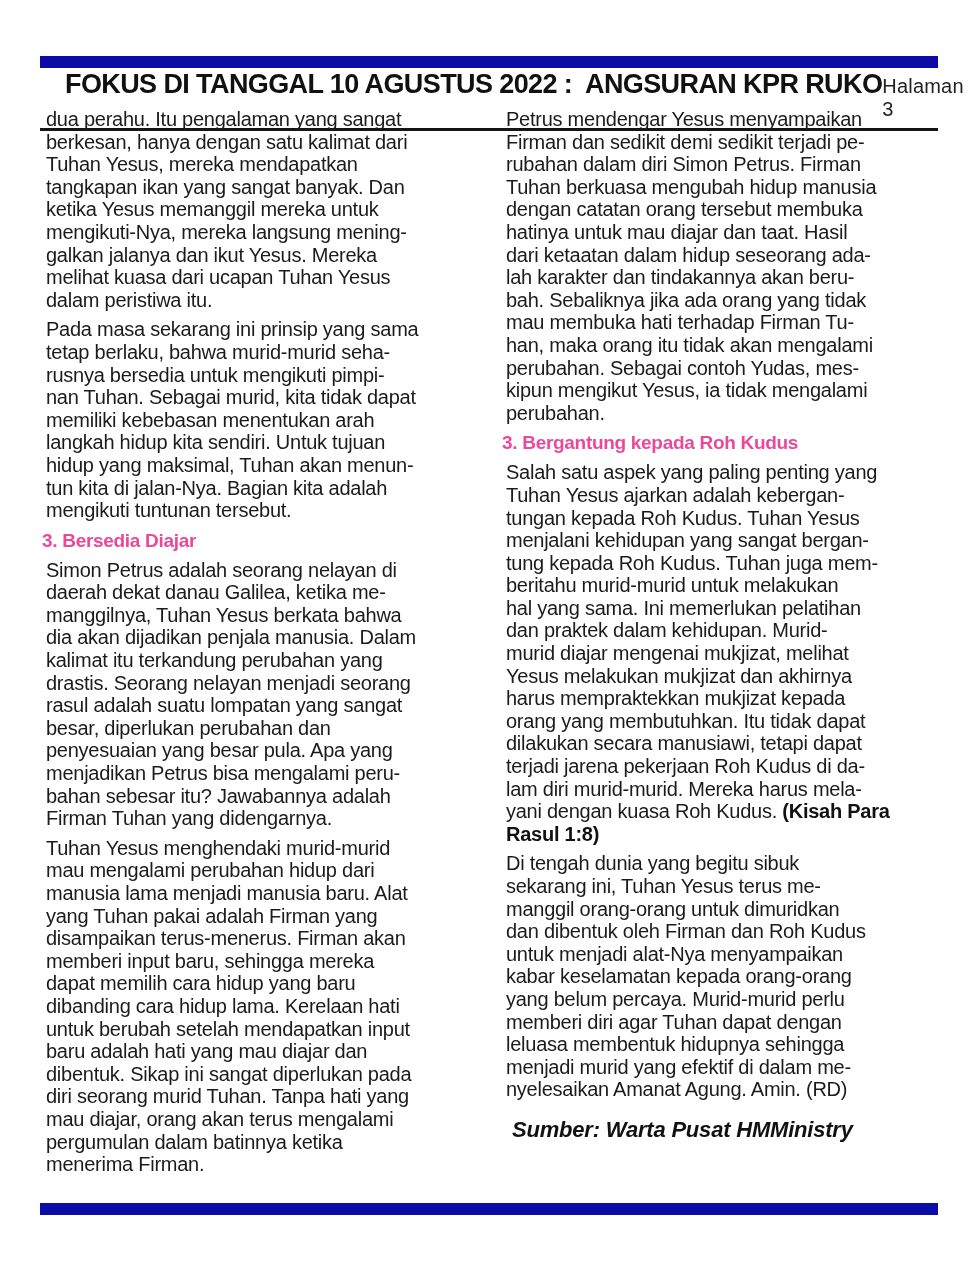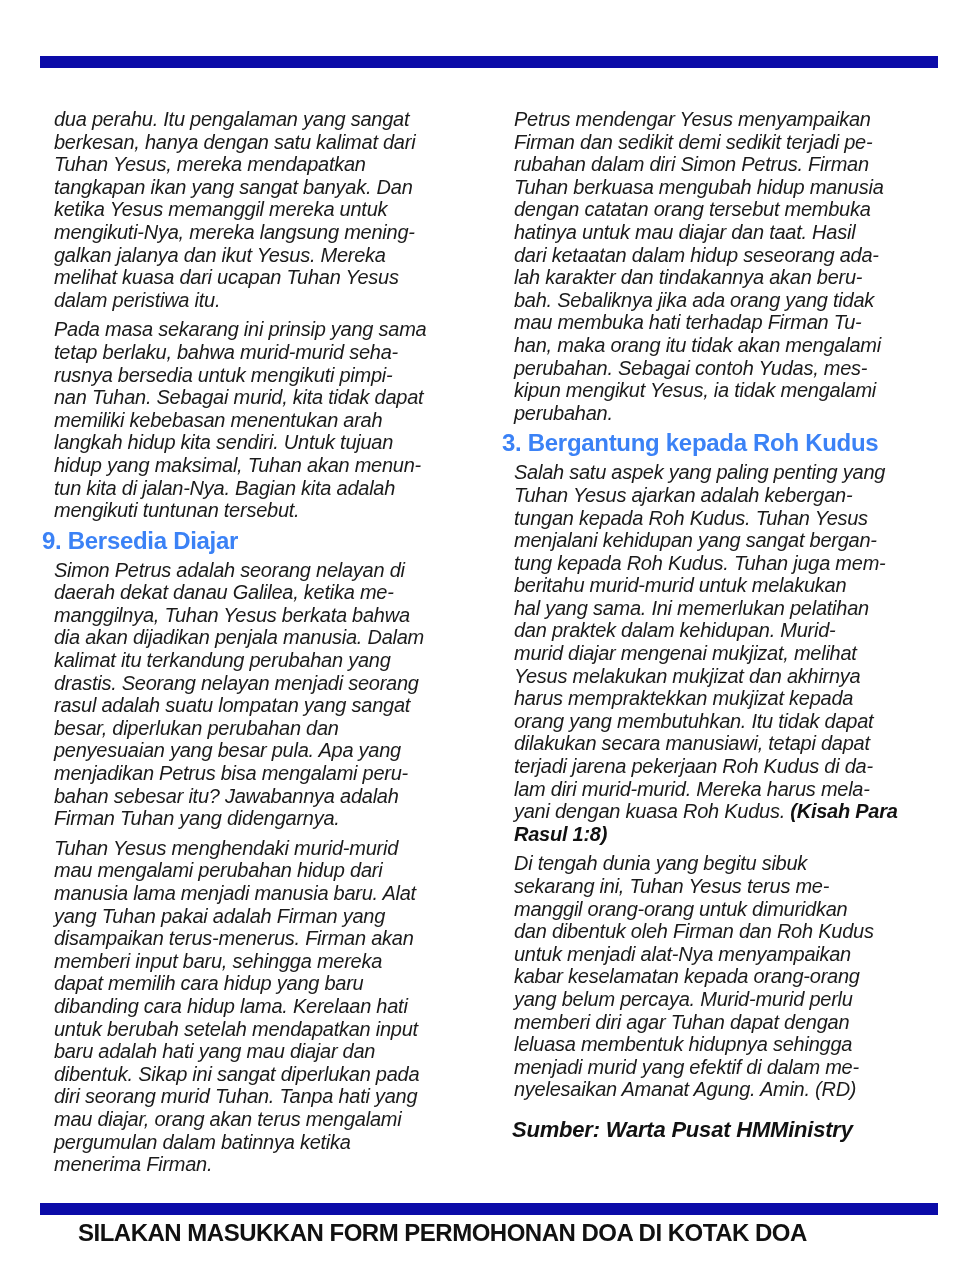--- a/index.html
+++ b/index.html
@@ -27,25 +27,25 @@
   .header-page{
     font-size:20px;color:#222;letter-spacing:0.2px;
   }
   .columns{
     position:absolute;left:42px;top:108px;width:897px;
     display:flex;gap:23px;
   }
   .col{width:437px;}
   .body-text{
     font-size:20px;line-height:22.6px;letter-spacing:-0.25px;
-    white-space:pre-line;margin:0 0 7px 12px;color:#1b1b1b;font-style:italic;
+    white-space:pre-line;margin:0 0 7px 4px;color:#1b1b1b;
   }
   .section-heading{
-    font-size:24px;line-height:24px;font-weight:bold;letter-spacing:-0.3px;
-    margin:7px 0 6px 0;color:#3b82f6;
+    font-size:19px;line-height:24px;font-weight:bold;letter-spacing:-0.3px;
+    margin:7px 0 6px 0;color:#ec4899;
   }
   .bold-ref{font-weight:bold;color:#111;}
   .source-line{
     font-size:22px;font-weight:bold;font-style:italic;letter-spacing:-0.2px;
     margin:16px 0 0 10px;color:#111;
   }
   .bottombar{
     position:absolute;left:40px;top:1203px;width:898px;height:12px;
   }
   .footer-notice{
@@ -54,20 +54,24 @@
     padding-left:38px;color:#111;
   }
 </style>
 </head>
 <body>
 
 <div class="page">
 
   <div class="topbar" style="background: rgb(11, 11, 168);"></div>
 
+  <div class="header-row">
+    <span class="header-title">FOKUS DI TANGGAL 10 AGUSTUS 2022 :  ANGSURAN KPR RUKO</span>
+    <span class="header-page">Halaman 3</span>
+  </div>
 
   <div class="columns">
 
     <div class="col">
       <p class="body-text">dua perahu. Itu pengalaman yang sangat
 berkesan, hanya dengan satu kalimat dari
 Tuhan Yesus, mereka mendapatkan
 tangkapan ikan yang sangat banyak. Dan
 ketika Yesus memanggil mereka untuk
 mengikuti-Nya, mereka langsung mening-
@@ -76,21 +80,21 @@
 dalam peristiwa itu.</p>
       <p class="body-text">Pada masa sekarang ini prinsip yang sama
 tetap berlaku, bahwa murid-murid seha-
 rusnya bersedia untuk mengikuti pimpi-
 nan Tuhan. Sebagai murid, kita tidak dapat
 memiliki kebebasan menentukan arah
 langkah hidup kita sendiri. Untuk tujuan
 hidup yang maksimal, Tuhan akan menun-
 tun kita di jalan-Nya. Bagian kita adalah
 mengikuti tuntunan tersebut.</p>
-      <h2 class="section-heading">9. Bersedia Diajar</h2>
+      <h2 class="section-heading">3. Bersedia Diajar</h2>
       <p class="body-text">Simon Petrus adalah seorang nelayan di
 daerah dekat danau Galilea, ketika me-
 manggilnya, Tuhan Yesus berkata bahwa
 dia akan dijadikan penjala manusia. Dalam
 kalimat itu terkandung perubahan yang
 drastis. Seorang nelayan menjadi seorang
 rasul adalah suatu lompatan yang sangat
 besar, diperlukan perubahan dan
 penyesuaian yang besar pula. Apa yang
 menjadikan Petrus bisa mengalami peru-
@@ -157,15 +161,14 @@
 leluasa membentuk hidupnya sehingga
 menjadi murid yang efektif di dalam me-
 nyelesaikan Amanat Agung. Amin. (RD)</p>
       <p class="source-line">Sumber: Warta Pusat HMMinistry</p>
     </div>
 
   </div>
 
   <div class="bottombar" style="background: rgb(11, 11, 168);"></div>
 
-  <div class="footer-notice">SILAKAN MASUKKAN FORM PERMOHONAN DOA DI KOTAK DOA</div>
 
 </div>
 
 </body></html>

